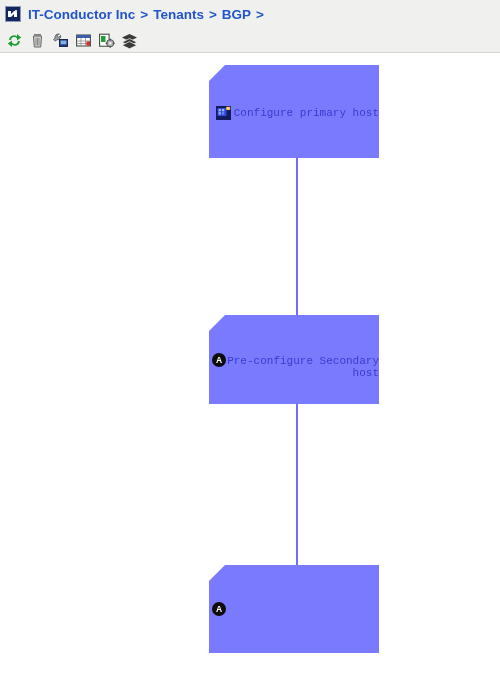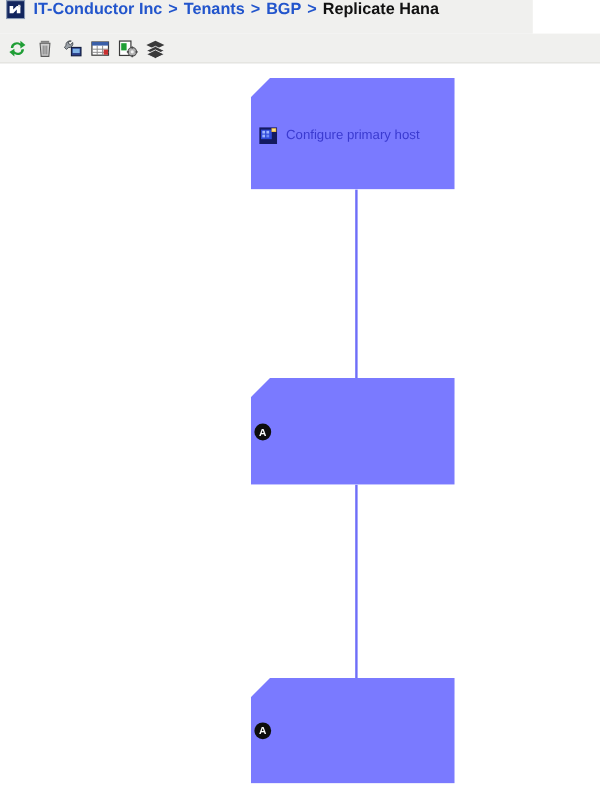--- a/index.html
+++ b/index.html
@@ -12,25 +12,25 @@
     background: #ffffff;
     font-family: "Liberation Sans", sans-serif;
     overflow: hidden;
     position: relative;
   }
 
   
   #header-bar {
     position: absolute;
     left: 0; top: 0;
-    width: 444px;
+    width: 500px;
     height: 28px;
     background: #f0f0ee;
     display: flex;
-    align-items: flex-start;
+    align-items: center;
     padding-left: 5px;
     box-sizing: border-box;
   }
   #breadcrumb {
     display: flex;
     align-items: center;
     gap: 0px;
     font-size: 13.5px;
     font-weight: bold;
     white-space: nowrap;
@@ -111,24 +111,24 @@
     background: #7a7aff;
     box-sizing: border-box;
     
     clip-path: polygon(16px 0, 100% 0, 100% 100%, 0 100%, 0 16px);
     cursor: pointer;
   }
   .node-label {
     position: absolute;
     left: 0;
     right: 0;
-    text-align: center;
+    text-align: right;
     color: #3a3ad0;
     font-size: 11px;
-    font-family: Liberation Sans, sans-serif;
+    font-family: Liberation Mono, monospace;
     pointer-events: none;
   }
   .node-badge {
     position: absolute;
     width: 14px;
     height: 14px;
     border-radius: 50%;
     background: #0d0d0d;
     color: #ffffff;
     font-size: 8.5px;
@@ -156,21 +156,20 @@
       <rect x="10" y="4" width="2" height="2" fill="#dddddd"></rect>
     </svg>
   </span>
   <div id="breadcrumb">
     <span class="crumb-link">IT-Conductor Inc</span>
     <span class="crumb-sep">&gt;</span>
     <span class="crumb-link">Tenants</span>
     <span class="crumb-sep">&gt;</span>
     <span class="crumb-link">BGP</span>
     <span class="crumb-sep">&gt;</span>
-    <span class="crumb-current">Replicate Hana</span>
   </div>
 </div>
 
 <div id="toolbar">
 
   <div class="tb-btn">
     <svg width="17" height="17" viewBox="0 0 17 17">
       <path d="M3 8 A5 5 0 0 1 11 4.2 L11 2 L15.2 5.6 L11 8.4 L11 6.4 A3.3 3.3 0 0 0 5 8 Z" fill="#1f9e35"></path>
       <path d="M14 9 A5 5 0 0 1 6 12.8 L6 15 L1.8 11.4 L6 8.6 L6 10.6 A3.3 3.3 0 0 0 12 9 Z" fill="#1f9e35"></path>
     </svg>
@@ -248,19 +247,20 @@
         <rect x="6" y="6.2" width="2.3" height="2.3" fill="#6f8cf5"></rect>
         <rect x="10.2" y="0.8" width="4" height="3.2" fill="#e8b23c"></rect>
         <rect x="10.8" y="1.4" width="2.8" height="2" fill="#fbe08a"></rect>
       </svg>
     </span>
     <span class="node-label" style="top:42px;">Configure primary host</span>
   </div>
 
   <div class="node" style="left:209px; top:262px; width:170px; height:89px;">
     <span class="node-badge" style="left:3px; top:38px;">A</span>
+    <span class="node-label" style="top:40px; left:14px;">Pre-configure Secondary host</span>
   </div>
 
   <div class="node" style="left:209px; top:512px; width:170px; height:88px;">
     <span class="node-badge" style="left:3px; top:37px;">A</span>
   </div>
 
 </div>
 
 </body></html>

